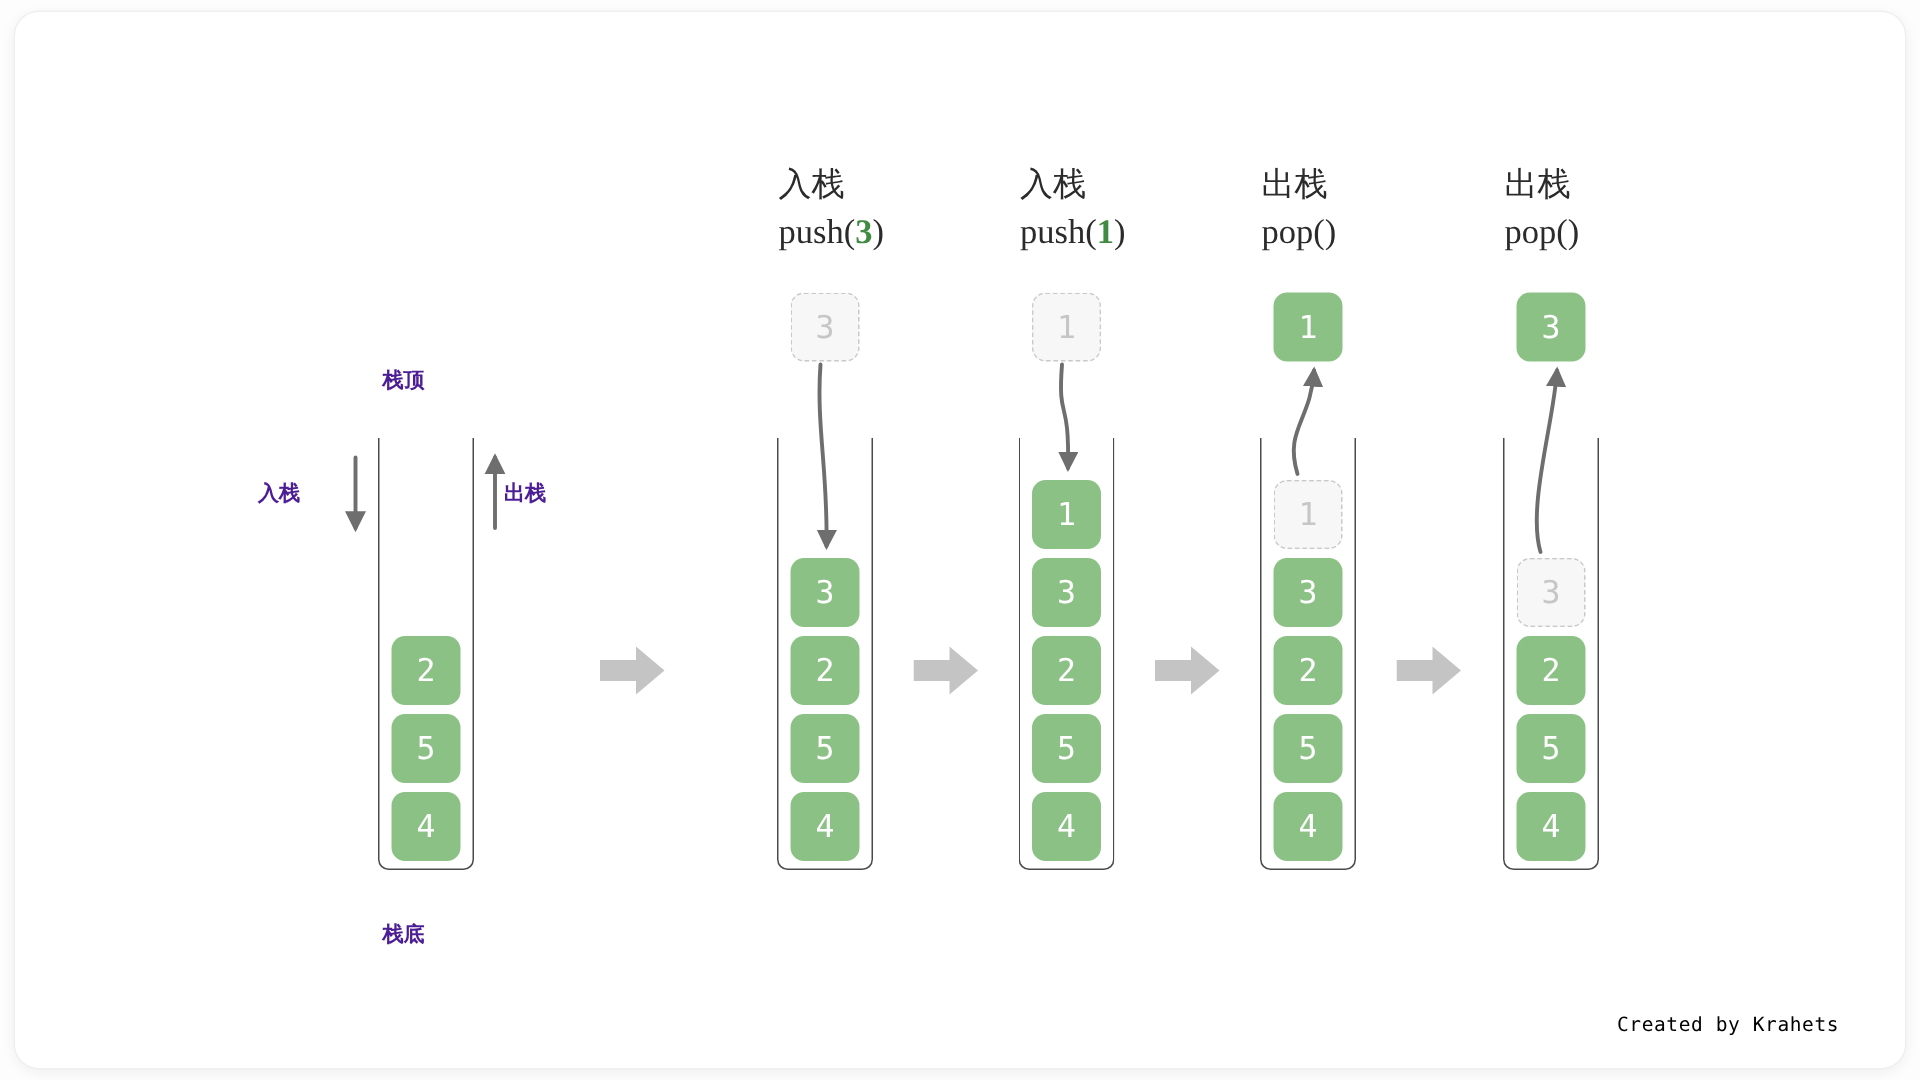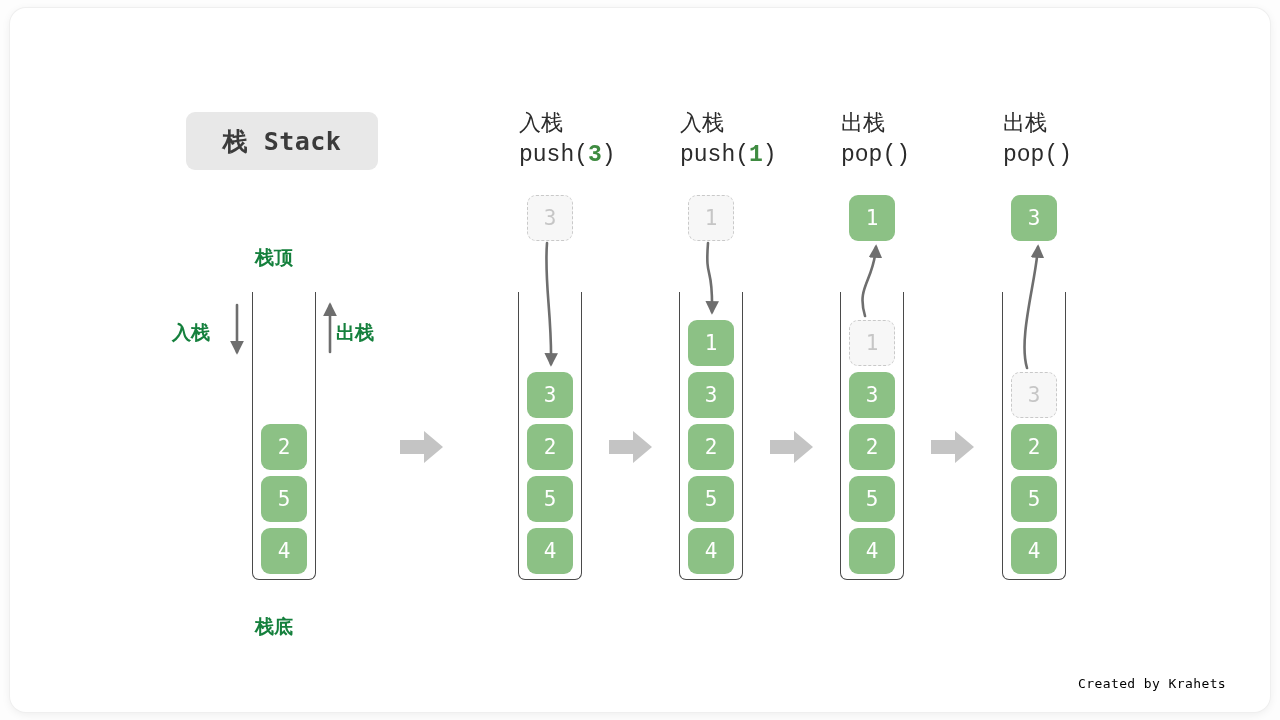--- a/index.html
+++ b/index.html
@@ -11,33 +11,33 @@
   .stage{position:absolute;left:0;top:0;width:1280px;height:720px;}
 
   
   .badge{position:absolute;left:186px;top:112px;width:192px;height:58px;
          background:#e8e8e8;border-radius:9px;
          display:flex;align-items:center;justify-content:center;
          font-family:"DejaVu Sans Mono","Liberation Mono",monospace;
          font-size:25px;font-weight:bold;color:#3b3b3b;letter-spacing:.5px;}
 
   
-  .lbl{position:absolute;font-weight:bold;color:#15803d;font-size:19px;
+  .lbl{position:absolute;font-weight:bold;color:#4c1d95;font-size:14px;
        white-space:nowrap;font-family:Liberation Mono, monospace;}
   .top-lbl{left:255px;top:245px;}
   .bot-lbl{left:255px;top:614px;text-align:right;}
   .push-lbl{left:172px;top:320px;}
   .pop-lbl{left:336px;top:320px;}
 
   
   .colhead{position:absolute;width:180px;text-align:left;}
   .colhead .cn{font-size:22px;color:#2b2b2b;line-height:30px;
                font-family:"Liberation Sans","DejaVu Sans",sans-serif;}
   .colhead .code{font-size:23px;color:#2b2b2b;line-height:34px;
-                 font-family:Liberation Mono, monospace;}
+                 font-family:Liberation Serif, serif;}
   .colhead .code b{color:#3f8b41;font-weight:bold;}
 
   
   .stack{position:absolute;width:64px;height:288px;
          border-left:1.6px solid #4a4a4a;
          border-right:1.6px solid #4a4a4a;
          border-bottom:1.6px solid #4a4a4a;
          border-top:none;
          border-radius:0 0 7px 7px;box-sizing:border-box;}
 
@@ -62,23 +62,20 @@
       font-family:"DejaVu Sans Mono","Liberation Mono",monospace;
       letter-spacing:.4px;}
 </style>
 </head>
 <body>
 
 <div class="card"></div>
 
 <div class="stage">
 
-  <div class="badge">
-    <span>栈 Stack</span>
-  </div>
 
   <div class="lbl top-lbl">栈顶</div>
   <div class="lbl bot-lbl">栈底</div>
   <div class="lbl push-lbl">入栈</div>
   <div class="lbl pop-lbl">出栈</div>
 
   <div class="stack" id="base-stack" style="left:252px;top:292px;"></div>
   <div id="base-cells">
       <div class="cell solid" style="left: 261px; top: 424px;">2</div>
       <div class="cell solid" style="left: 261px; top: 476px;">5</div>

